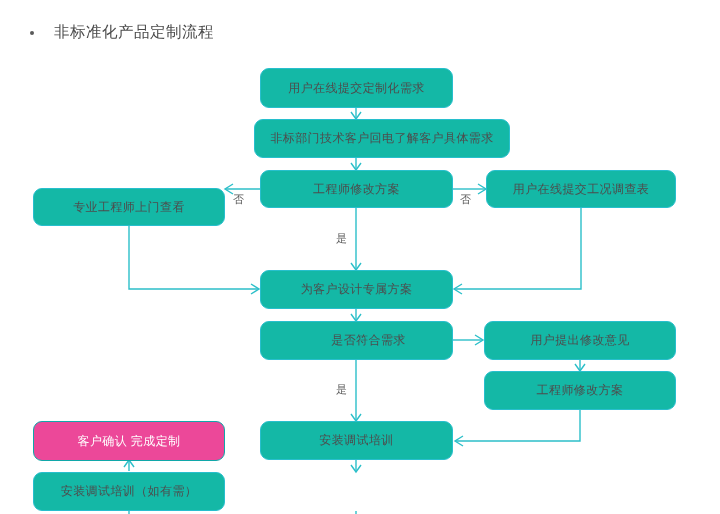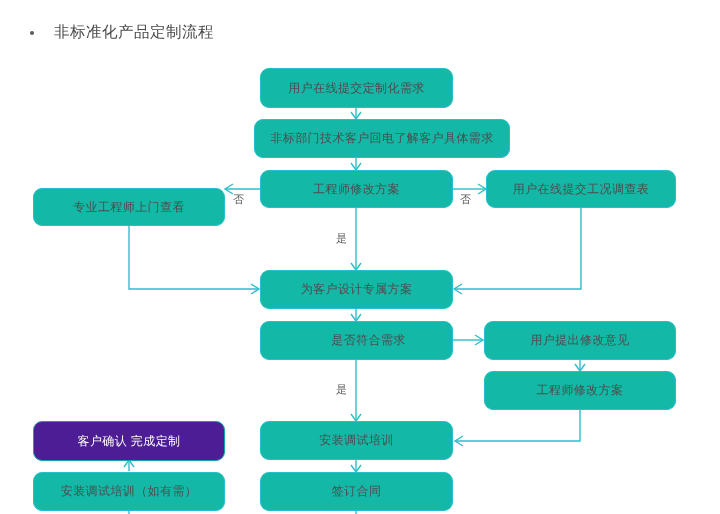--- a/index.html
+++ b/index.html
@@ -48,21 +48,21 @@
     display: flex;
     align-items: center;
     justify-content: center;
     font-size: 12px;
     color: #4d4d4d;
     letter-spacing: 0.4px;
     white-space: nowrap;
     z-index: 3;
   }
   .node.filled {
-    background: #4c1d95;
+    background: #ec4899;
     border-color: #10a7a9;
     color: #ffffff;
   }
   .edge-label {
     position: absolute;
     font-size: 11px;
     color: #5a5a5a;
     z-index: 4;
     background: transparent;
     white-space: nowrap;
@@ -187,23 +187,20 @@
   </div>
 
   <div class="node" style="left:260px; top:421px; width:193px; height:39px;">
     <span>安装调试培训</span>
   </div>
 
   <div class="node" style="left:33px; top:472px; width:192px; height:39px;">
     <span>安装调试培训（如有需）</span>
   </div>
 
-  <div class="node" style="left:260px; top:472px; width:193px; height:39px;">
-    <span>签订合同</span>
-  </div>
 
   <div class="edge-label" style="left:233px; top:192px;">否</div>
 
   <div class="edge-label" style="left:460px; top:192px;">否</div>
 
   <div class="edge-label" style="left:336px; top:231px;">是</div>
 
   <div class="edge-label" style="left:336px; top:382px;">是</div>
 
 </div>

